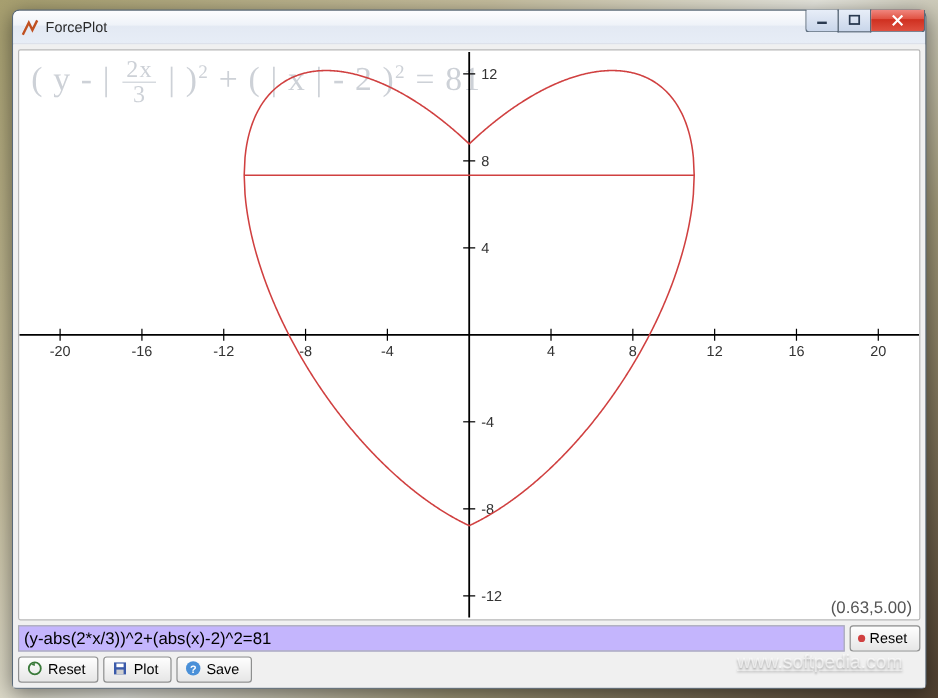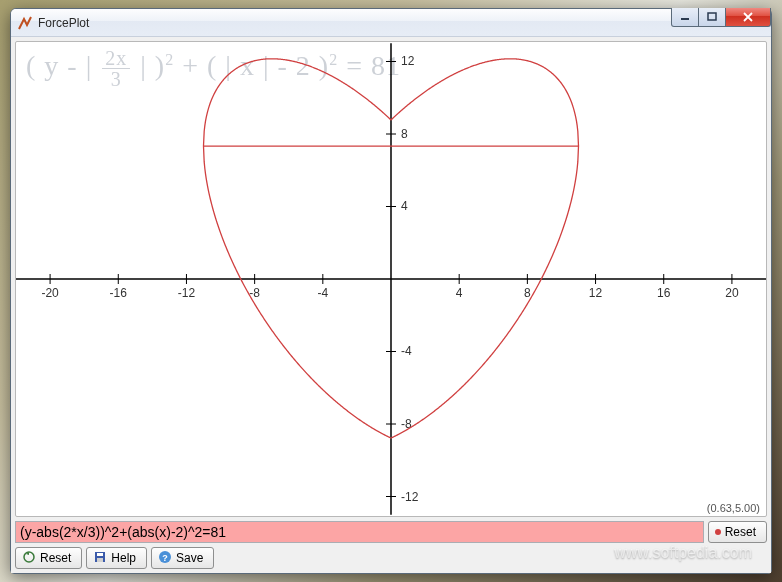--- a/index.html
+++ b/index.html
@@ -69,50 +69,51 @@
     font-size:28px; color:#cdd1d7; font-family: Georgia, "Times New Roman", serif;
     letter-spacing:1px;
     white-space:nowrap;
   }
   .formula .frac { display:inline-flex; flex-direction:column; align-items:center; font-size:20px; line-height:1; vertical-align:middle; margin:0 2px;}
   .formula .frac .n { border-bottom:1.5px solid #cdd1d7; padding:0 3px;}
   .formula .frac .d { padding:0 3px;}
   .formula sup { font-size:16px; vertical-align:super;}
   .coords {
     position:absolute; right:6px; bottom:2px;
-    font-size:11px; color:#555;
+    font-size:14px; color:#555;
   }
   .input-row {
     display:flex; align-items:center; gap:4px; margin-bottom:4px;
   }
   .expr-input {
     flex:1; height:22px;
     border:1px solid #abadb3;
     padding:2px 4px;
     font-size:14px;
     font-family: "Segoe UI", sans-serif;
-    background:#fca5a5;
+    background:#c4b5fd;
   }
   .btn {
     height:22px;
     background: linear-gradient(to bottom,#fefefe,#e6e6e6);
     border:1px solid #8e8f8f;
     border-radius:3px;
     padding:0 10px 0 6px;
     display:flex; align-items:center; gap:4px;
     font-size:12px; cursor:pointer;
   }
   .btn .dot { width:6px;height:6px;border-radius:50%; }
   .btn-row { display:flex; gap:4px;align-items:center; }
   .plot-svg { position:absolute; left:0; top:0; width:100%; height:100%; }
   .watermark {
     position:absolute; right:30px; bottom:20px;
     font-size:16px; color:rgba(255,255,255,0.6);
     font-family: Arial;
     text-shadow:0 1px 2px rgba(0,0,0,0.3);
+    text-decoration:underline;
   }
 </style>
 </head>
 <body>
 
 <div class="window">
   <div class="titlebar">
     <span class="app-icon">
       <svg width="16" height="16" viewBox="0 0 16 16">
           <path d="M2 14 L7 4 L10 10 L14 2" stroke="#c05020" stroke-width="2" fill="none"></path>
@@ -205,21 +206,21 @@
         <span>Reset</span>
       </div>
       <div class="btn">
         <span>
           <svg width="14" height="14" viewBox="0 0 14 14">
               <rect x="2" y="2" width="10" height="10" fill="#3a5aaa"></rect>
               <rect x="4" y="3" width="6" height="3" fill="#fff"></rect>
               <rect x="4" y="8" width="6" height="4" fill="#d0d0d0"></rect>
             </svg>
         </span>
-        <span>Help</span>
+        <span>Plot</span>
       </div>
       <div class="btn">
         <span>
           <svg width="14" height="14" viewBox="0 0 14 14">
               <circle cx="7" cy="7" r="6" fill="#4a90d8"></circle>
               <text x="7" y="10.5" text-anchor="middle" fill="#fff" font-size="9" font-weight="bold">?</text>
             </svg>
         </span>
         <span>Save</span>
       </div>

